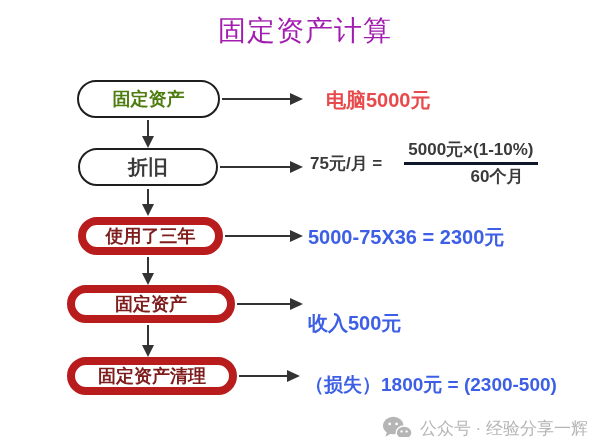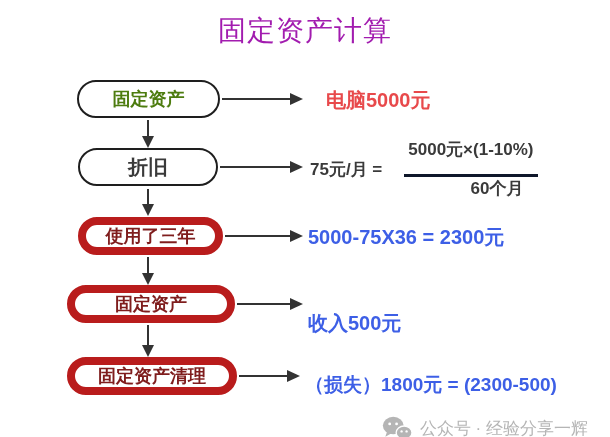--- a/index.html
+++ b/index.html
@@ -35,21 +35,21 @@
   }
   
   .result{position:absolute;font-weight:bold;white-space:nowrap;font-size:20px;}
   .result.red{color:#e8494b;}
   .result.blue{color:#3d5fe6;}
   .formula{
     position:absolute;display:flex;align-items:center;gap:22px;
     color:#3a3a3a;font-weight:bold;font-size:17px;white-space:nowrap;
   }
   .frac{display:flex;flex-direction:column;align-items:center;line-height:1.15;}
-  .frac .num{padding:0 4px 14px 4px;}
+  .frac .num{padding:0 4px 2px 4px;}
   .frac .den{border-top:3px solid #0f172a;padding:2px 14px 0 14px;align-self:stretch;text-align:right;}
   
   .watermark{
     position:absolute;right:22px;top:401px;display:flex;align-items:center;gap:8px;
     color:#b5b5b5;font-size:17px;white-space:nowrap;margin-top:15px;
   }
 </style>
 </head>
 <body>
 

